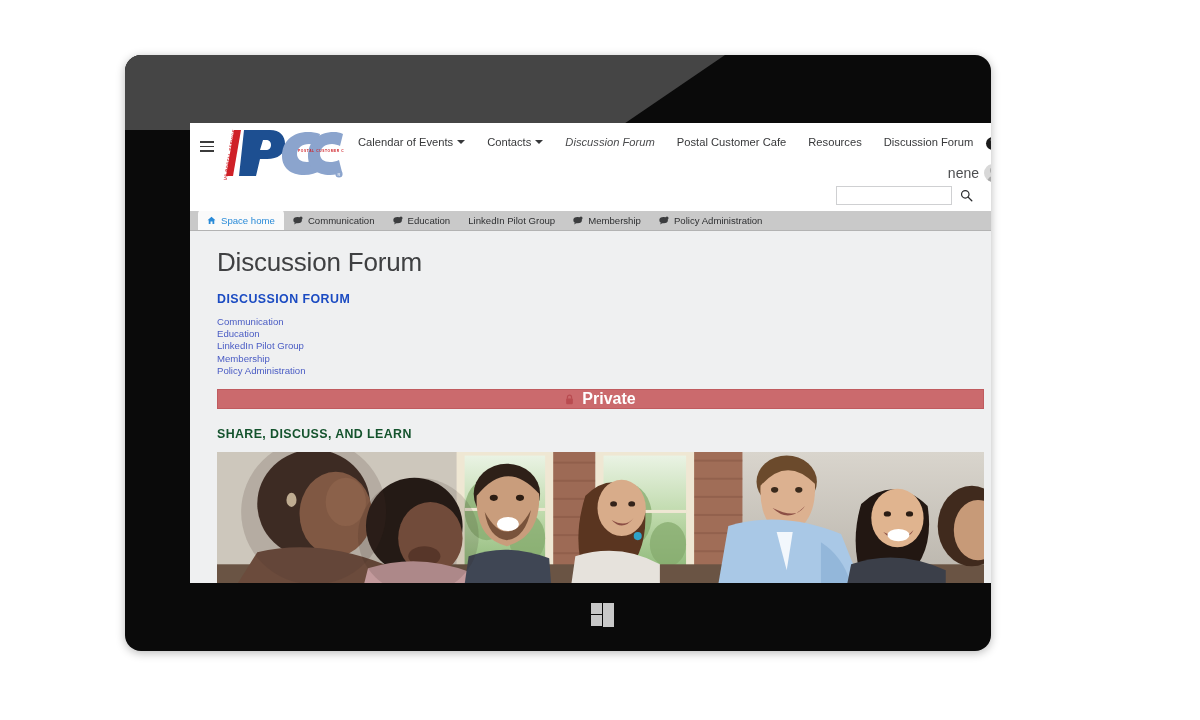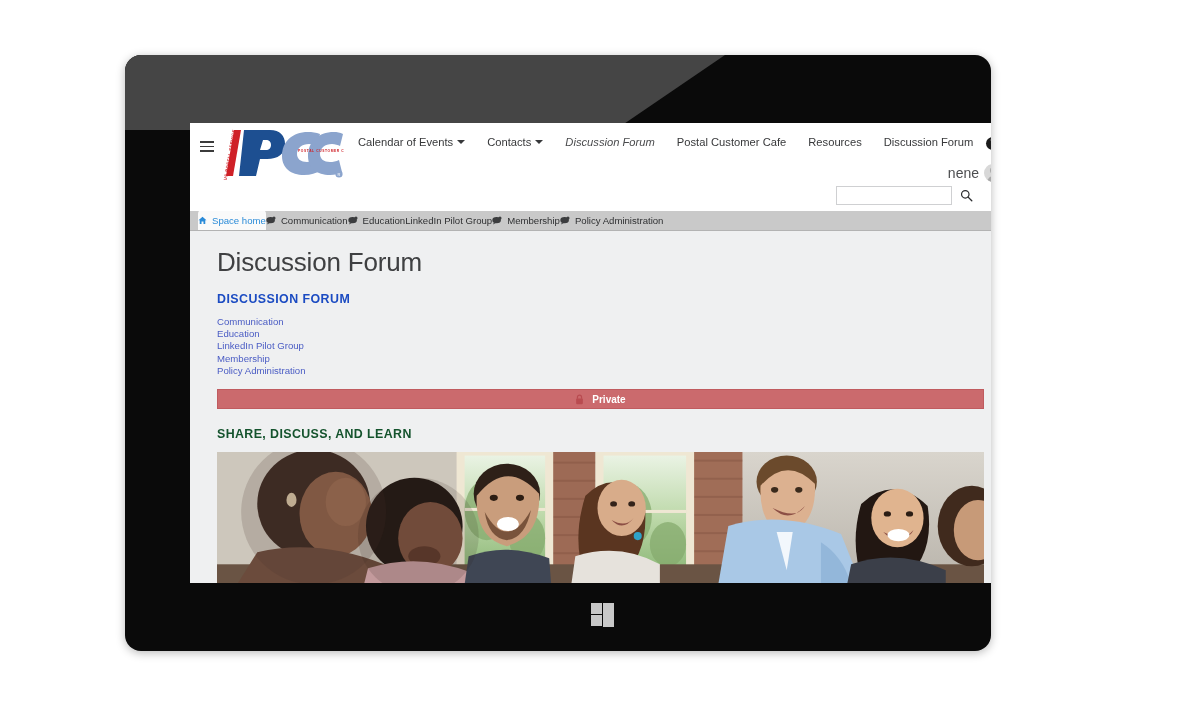--- a/index.html
+++ b/index.html
@@ -133,21 +133,21 @@
     position: relative;
     height: 20px;
     background: #c9c9c9;
     border-bottom: 1px solid #b3b3b3;
     display: flex; align-items: flex-end;
     padding-left: 8px;
     overflow: hidden;
   }
   .tab {
     display: flex; align-items: center;
-    height: 20px; padding: 0 0;
+    height: 20px; padding: 0 9px;
     font-size: 9.6px; color: #2f3032;
     cursor: pointer; white-space: nowrap;
   }
   .tab.active {
     background: #fafafa; color: #2a8bd8;
     border-radius: 4px 4px 0 0;
   }
   .tab .ticon { margin-right: 5px; display: inline-flex; }
 
   
@@ -167,21 +167,21 @@
     font-size: 9.6px; color: #4a5cc4;
     line-height: 12.2px;
     cursor: pointer;
   }
   #private-banner {
     margin-top: 12px;
     height: 20px;
     background: #cb6a6d;
     border: 1px solid #c05b5f;
     display: flex; align-items: center; justify-content: center;
-    color: #ffffff; font-size: 10px; font-weight: bold;
+    color: #ffffff; font-size: 16px; font-weight: bold;
   }
   #lock-icon { margin-right: 8px; display: inline-flex; }
   #share-heading {
     margin-top: 18px;
     font-size: 12.4px; font-weight: bold; color: #14532d;
     letter-spacing: 0.4px;
   }
 
   
   #photo {

